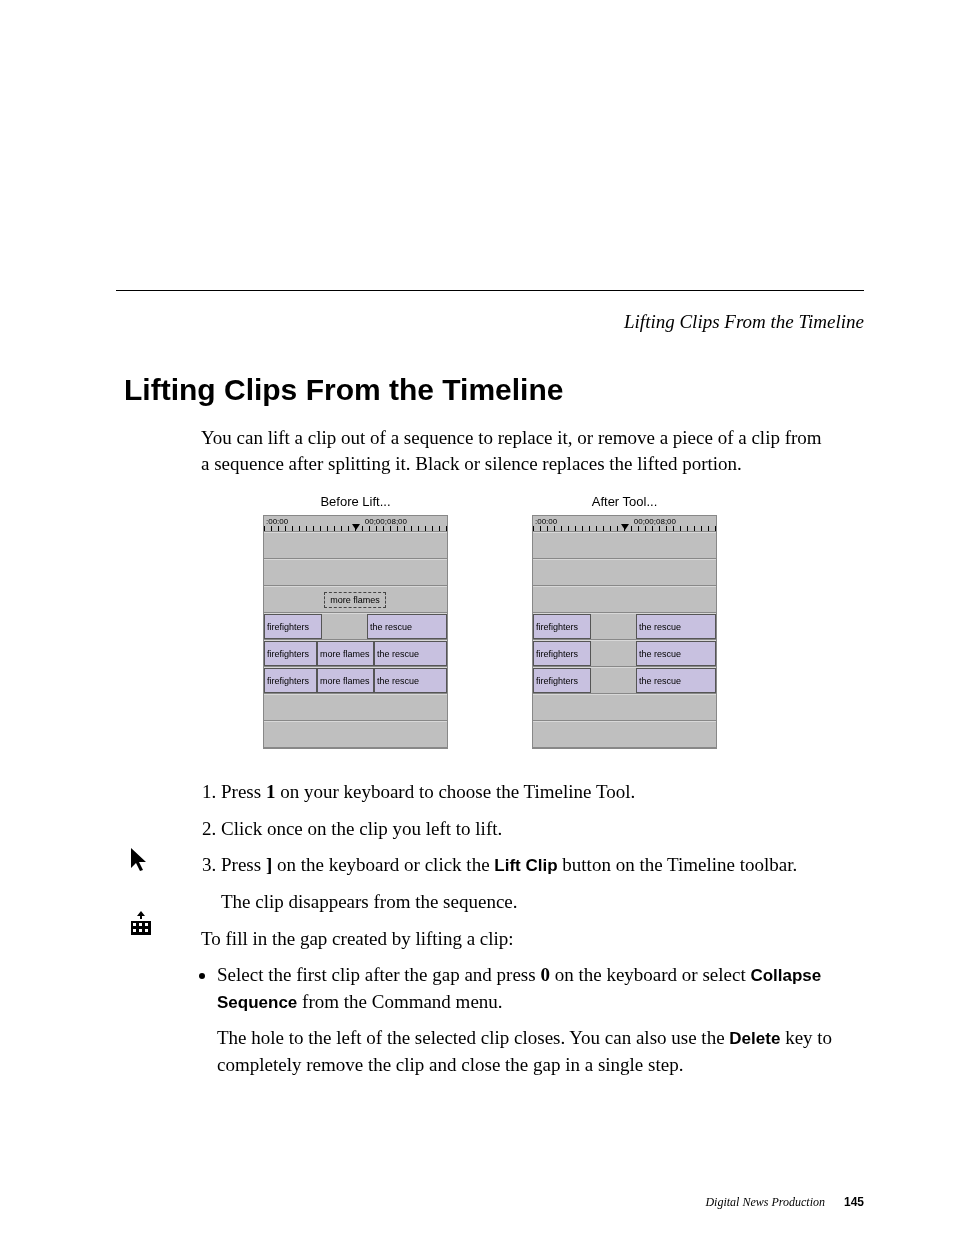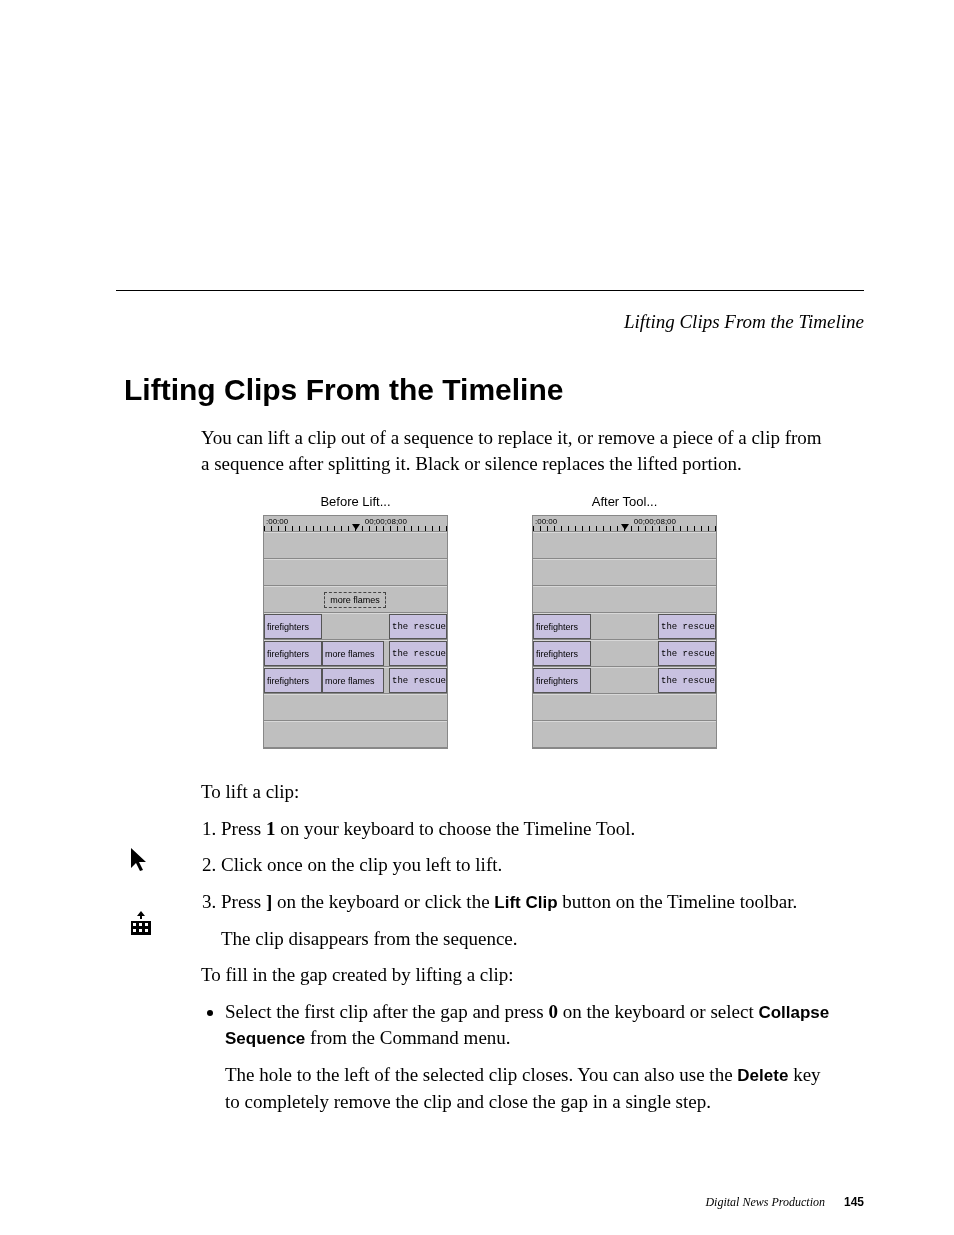--- a/index.html
+++ b/index.html
@@ -103,21 +103,21 @@
     font-family: Arial, Helvetica, sans-serif;
     font-size: 9px;
     display: flex;
     align-items: center;
     padding-left: 2px;
     overflow: hidden;
     white-space: nowrap;
   }
   .clip.ff { width: 58px; }
   .clip.mf { width: 62px; }
-  .clip.tr { width: 58px; margin-left: auto; font-family: Liberation Mono, monospace; }
+  .clip.tr { width: 80px; margin-left: auto; }
   .selected-box {
     position: absolute;
     border: 1px dashed #444;
     background: #bfbfbf;
     font-family: Arial, Helvetica, sans-serif;
     font-size: 9px;
     display: flex; align-items: center; justify-content: center;
     left: 60px; width: 62px; height: 16px; top: 5px;
   }
   .clip-spacer { flex: 1; }
@@ -131,21 +131,21 @@
   .content-block p { margin-bottom: 10px; }
   ol.steps {
     list-style: decimal;
     margin-left: 20px;
     margin-bottom: 10px;
   }
   ol.steps li { margin-bottom: 10px; padding-left: 0px;}
   .sub-indent { margin-left: 20px; margin-bottom: 10px;}
   ul.bullets {
     list-style: disc;
-    margin-left: 24px;
+    margin-left: 16px;
   }
   ul.bullets li { margin-bottom: 10px; }
   .bold-sans { font-family: Arial, Helvetica, sans-serif; font-weight: bold; font-size: 17px;}
   .bold-serif { font-weight: bold;}
 
   .margin-icon {
     position: absolute;
     left: 128px;
   }
   .cursor-icon svg, .lift-icon svg { display: block; }
@@ -235,21 +235,20 @@
           <div class="clip-spacer"></div>
           <div class="clip tr">the rescue</div>
         </div>
         <div class="track"></div>
         <div class="track"></div>
       </div>
     </div>
   </div>
 
   <div class="content-block">
-    <p>To lift a clip:</p>
 
     <div class="margin-icon cursor-icon" style="top:846px">
       <svg width="22" height="28" viewBox="0 0 22 28">
         <path d="M3 2 L3 22 L8 17 L12 25 L15 24 L11 16 L18 16 Z" fill="#000"></path>
       </svg>
     </div>
 
     <ol class="steps">
       <li>
         <span>Press </span><span class="bold-serif">1</span><span> on your keyboard to choose the Timeline Tool.</span>

